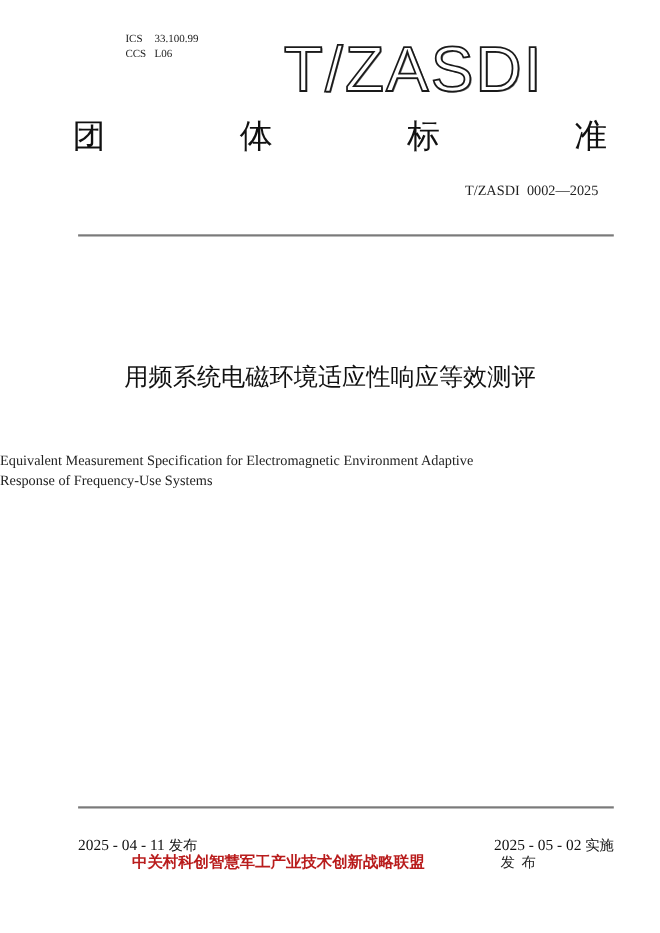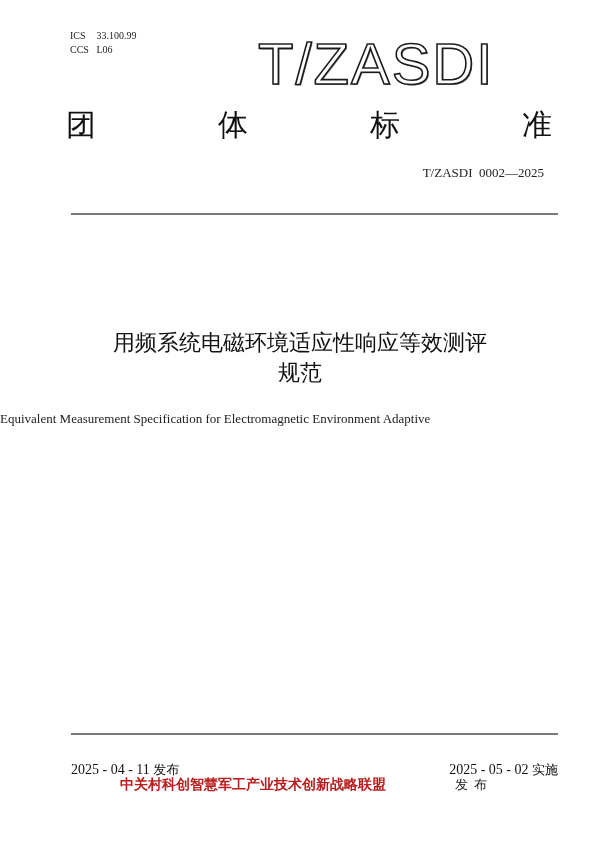--- a/index.html
+++ b/index.html
@@ -16,21 +16,21 @@
       color: #111;
     }
     .abs { position: absolute; }
     .codes {
       left: 70px;
       top: 29px;
       font-size: 10px;
       line-height: 14px;
       color: #222;
     }
-    .codes .row span.label { display: inline-block; width: 24px; }
+    .codes .row span.label { display: inline-block; width: 24px; margin-left: 44px; }
     .logo {
       left: 258px;
       top: 34px;
       width: 262px;
       font-size: 58px;
       line-height: 60px;
       letter-spacing: 2px;
       font-family: Liberation Sans, sans-serif;
       color: #fff;
       -webkit-text-stroke: 1.6px #1a1a1a;
@@ -143,25 +143,25 @@
   <span>标</span>
   <span>准</span>
 </div>
 
 <div class="abs std-number" style="white-space:pre;">T/ZASDI  0002—2025</div>
 
 <div class="abs rule-top"></div>
 
 <div class="abs title-cn">
   <div>用频系统电磁环境适应性响应等效测评</div>
-  <div>规范</div>
 </div>
 
 <div class="abs title-en">
   <div>Equivalent Measurement Specification for Electromagnetic Environment Adaptive</div>
+  <div>Response of Frequency-Use Systems</div>
 </div>
 
 <div class="abs dates">
   <div>
     <span>2025 - 04 - 11</span>
     <span class="cn">发布</span>
   </div>
   <div>
     <span>2025 - 05 - 02</span>
     <span class="cn">实施</span>

